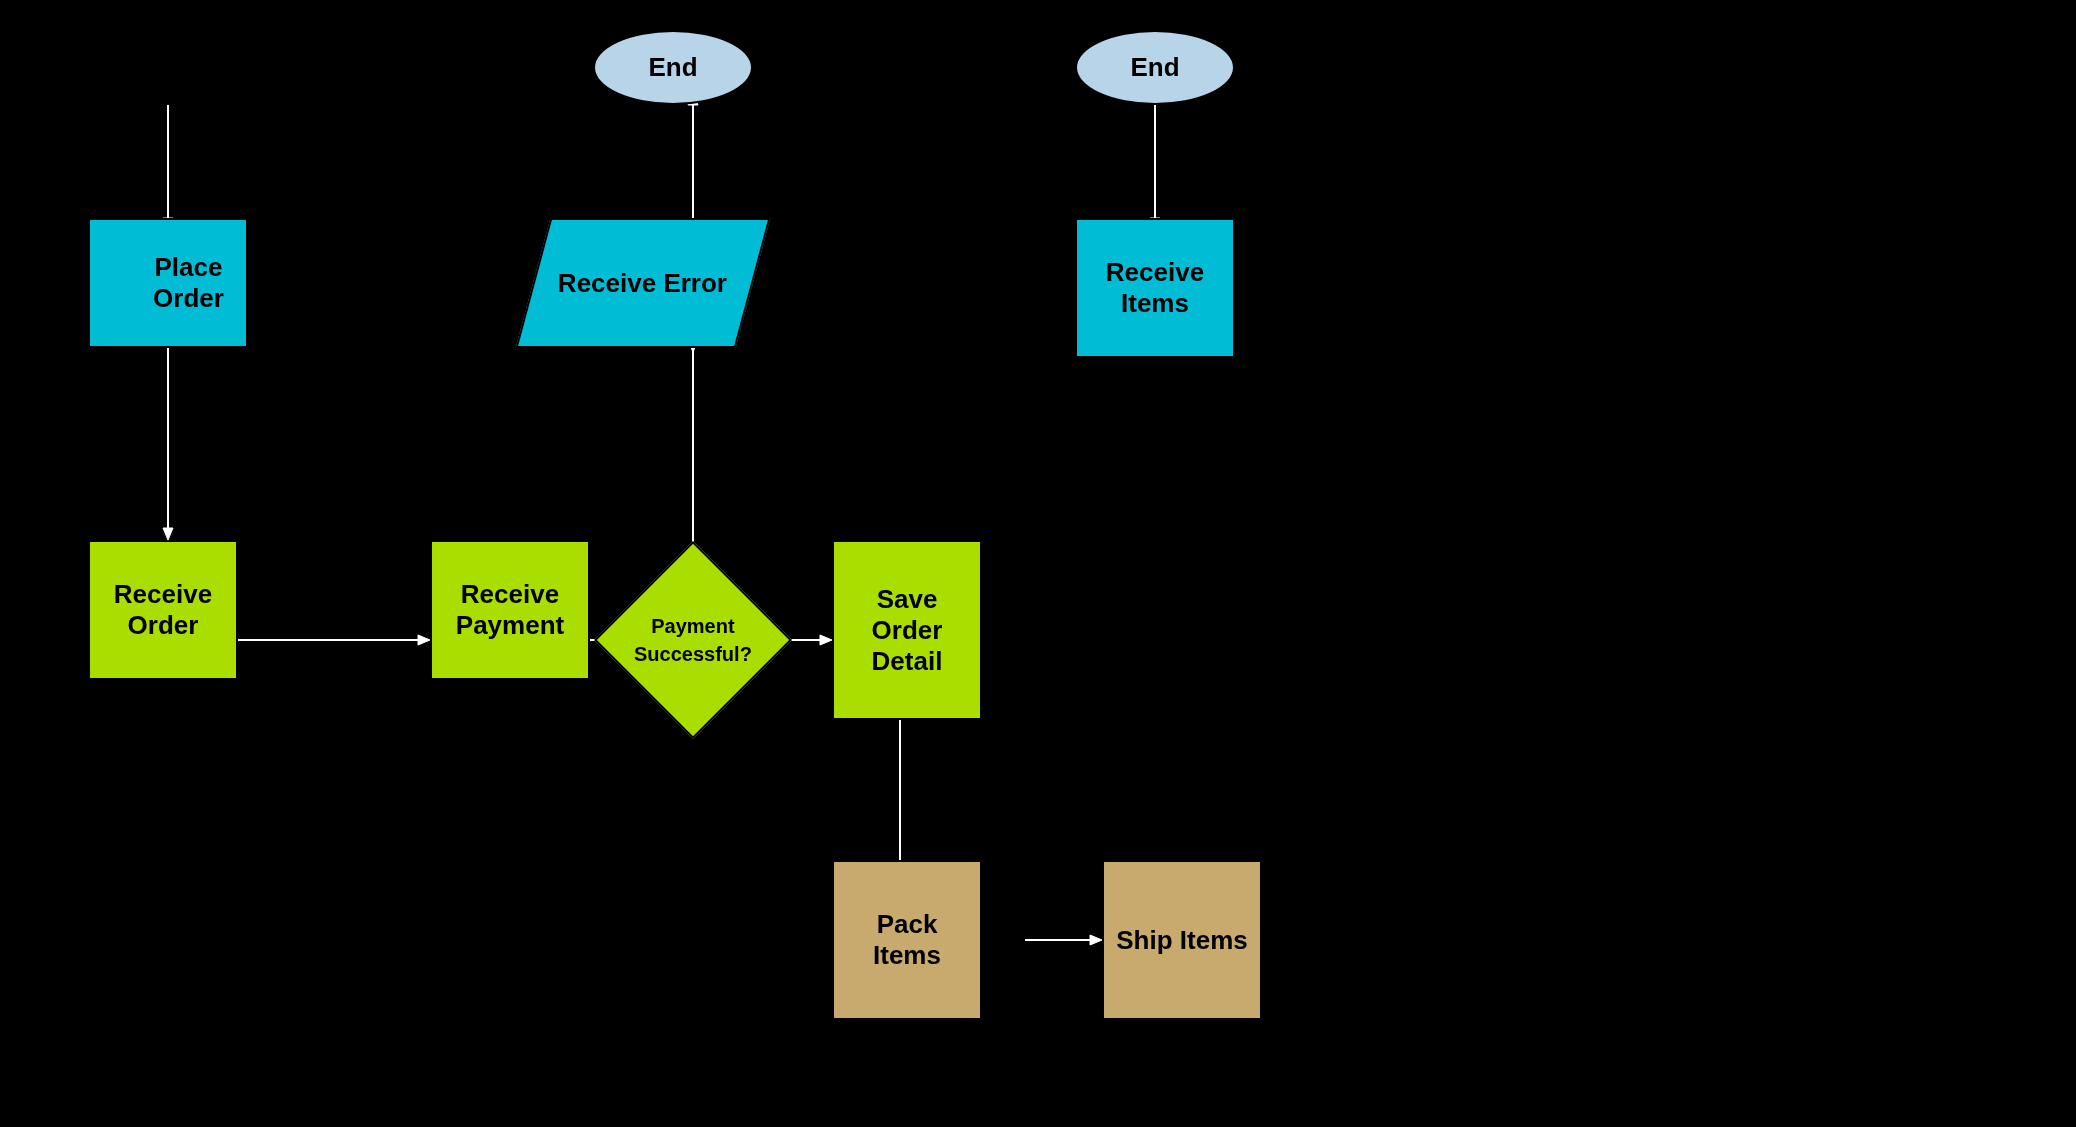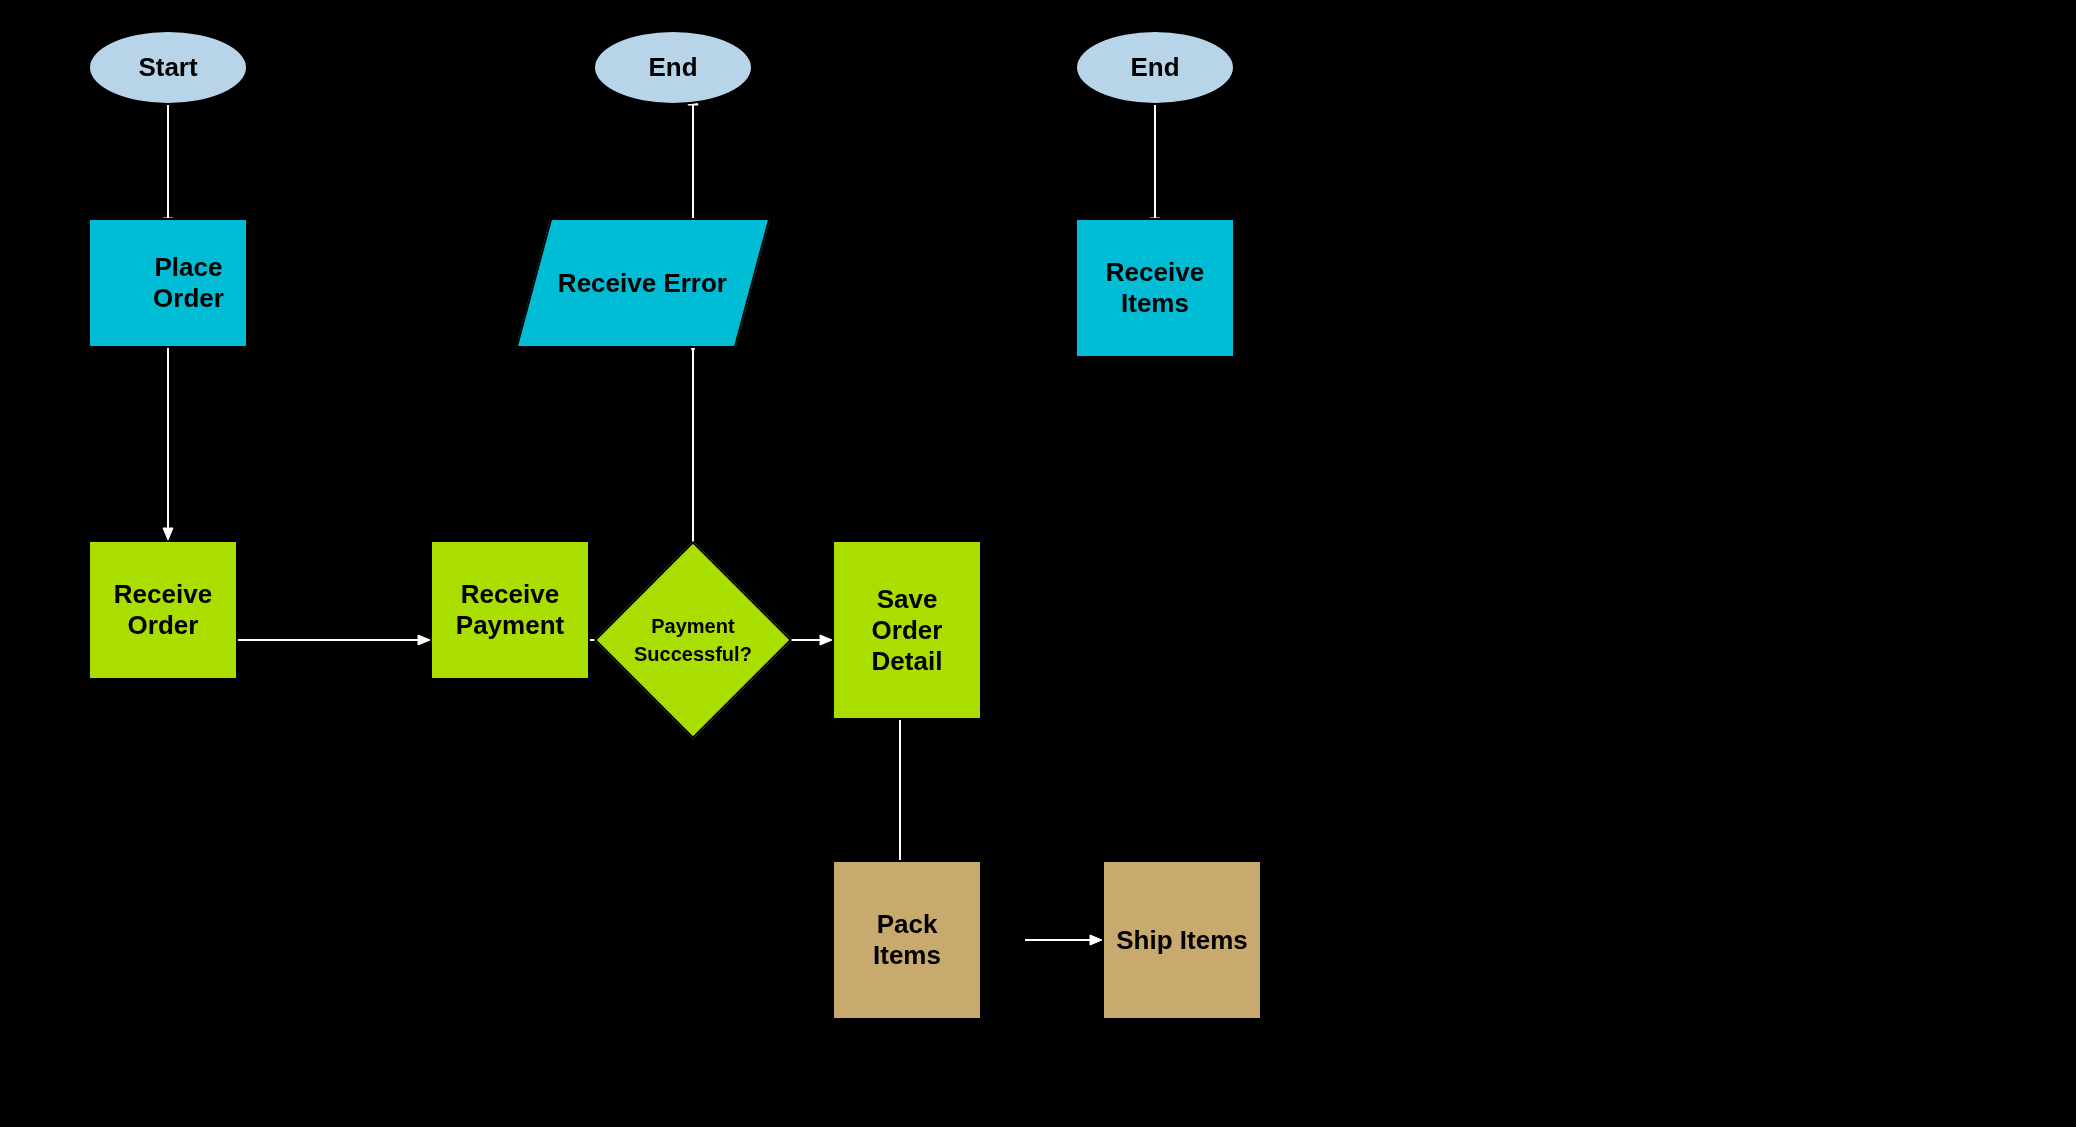--- a/index.html
+++ b/index.html
@@ -125,23 +125,20 @@
     <line x1="1025" y1="940" x2="1090" y2="940"></line>
     <polygon points="1090,935 1090,945 1102,940"></polygon>
 
     <line x1="1155" y1="105" x2="1155" y2="218"></line>
     <polygon points="1150,218 1160,218 1155,230"></polygon>
 
     <line x1="693" y1="248" x2="693" y2="340"></line>
     <polygon points="688,340 698,340 693,352"></polygon>
   </svg>
 
-  <div class="node oval" style="left: 88px; top: 30px; width: 160px; height: 75px;">
-    <span>Start</span>
-  </div>
 
   <div class="node oval" style="left: 593px; top: 30px; width: 160px; height: 75px;">
     <span>End</span>
   </div>
 
   <div class="node oval" style="left: 1075px; top: 30px; width: 160px; height: 75px;">
     <span>End</span>
   </div>
 
   <div class="node rect-blue" style="left: 88px; top: 218px; width: 160px; height: 130px;">

